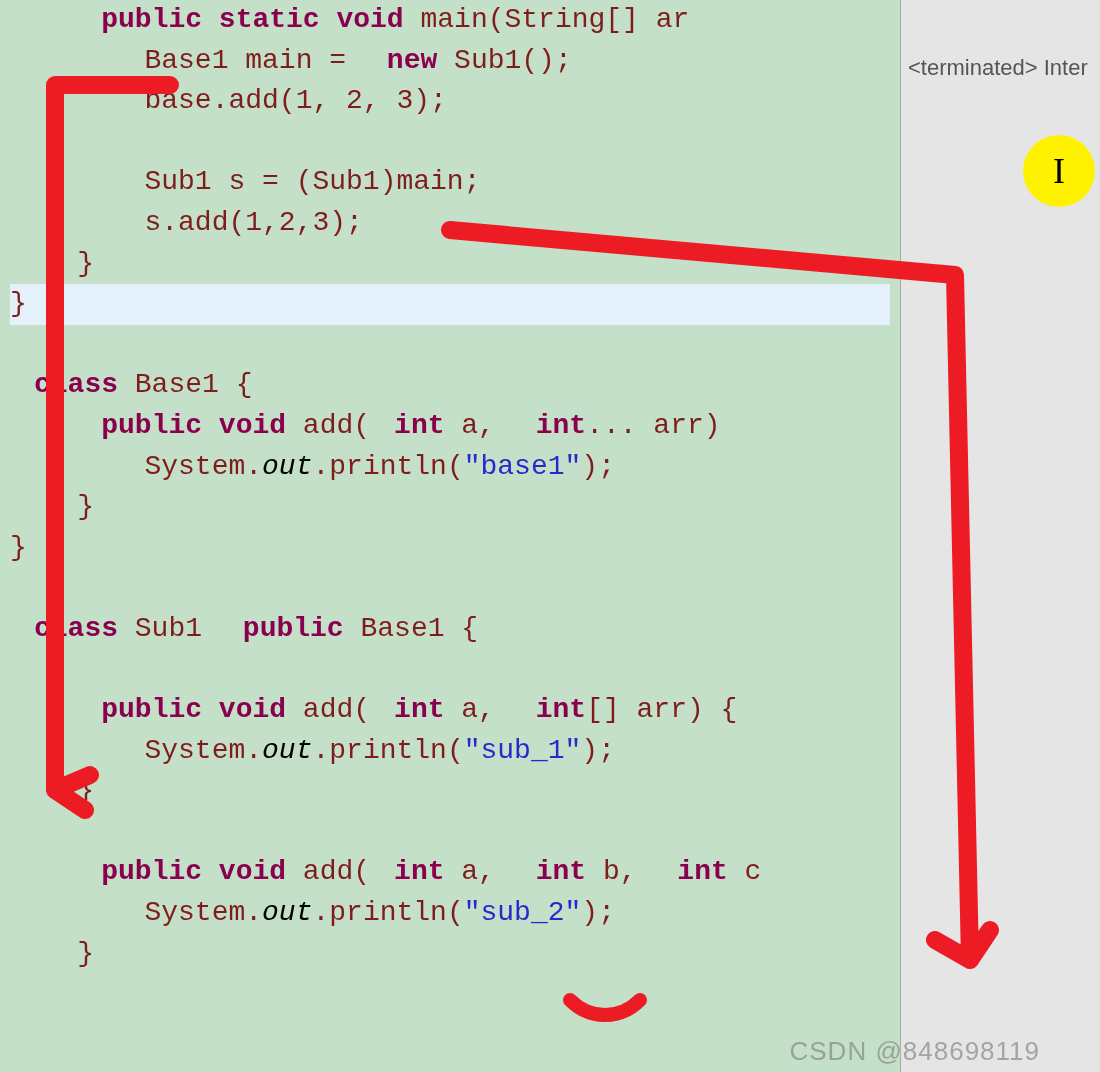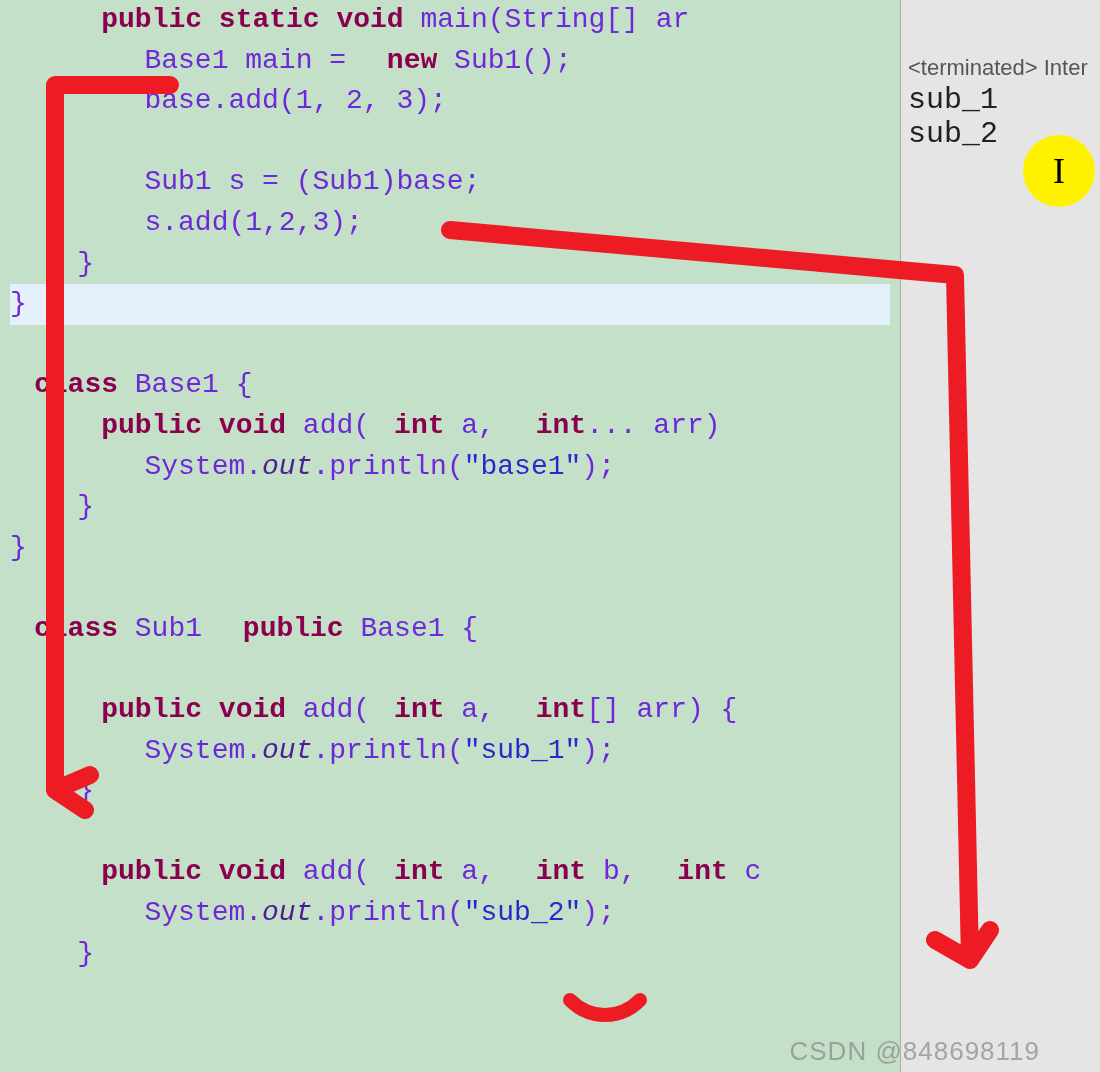--- a/index.html
+++ b/index.html
@@ -44,22 +44,22 @@
     }
     .console-panel pre.output {
       font-size: 30px;
       padding: 2px 2px;
       white-space: pre;
       font-family: inherit;
       color: #222;
     }
     .kw { color: #8a004f; font-weight: bold; margin-left: 24px; }
     .str { color: #2828cd; }
-    .fld-static { color: #4c1d95; font-style: italic; }
-    .txt { color: #6d28d9; margin-top: 32px; }
+    .fld-static { color: #000000; font-style: italic; }
+    .txt { color: #7f1d1d; margin-top: 32px; }
     .cursor-line { background: #e4f1fb; display: inline-block; width: 100%; }
     .highlight-circle {
       position: absolute;
       width: 72px;
       height: 72px;
       background: #fff200;
       border-radius: 50%;
       right: 5px;
       top: 135px;
       display: flex;
@@ -87,21 +87,21 @@
     }
   </style>
 </head>
 <body>
 
 <div class="editor">
 <pre><span class="kw"><span>    </span><span>public static void</span></span><span class="txt"> main(String[] ar</span>
 <span class="txt">        Base1 main = </span><span class="kw">new</span><span class="txt"> Sub1();</span>
 <span class="txt">        base.add(1, 2, 3);</span>
 <span class="txt"></span>
-<span class="txt">        Sub1 s = (Sub1)base;</span>
+<span class="txt">        Sub1 s = (Sub1)main;</span>
 <span class="txt">        s.add(1,2,3);</span>
 <span class="txt">    }</span>
 <span class="cursor-line"><span class="txt">}</span></span>
 <span class="txt"></span>
 <span class="kw">class</span><span class="txt"> Base1 {</span>
 <span class="txt">    </span><span class="kw">public void</span><span class="txt"> add(</span><span class="kw">int</span><span class="txt"> a, </span><span class="kw">int</span><span class="txt">... arr)</span>
 <span class="txt">        System.</span><span class="fld-static">out</span><span class="txt">.println(</span><span class="str">"base1"</span><span class="txt">);</span>
 <span class="txt">    }</span>
 <span class="txt">}</span>
 <span class="txt"></span>
@@ -111,22 +111,20 @@
 <span class="txt">        System.</span><span class="fld-static">out</span><span class="txt">.println(</span><span class="str">"sub_1"</span><span class="txt">);</span>
 <span class="txt">    }</span>
 <span class="txt"></span>
 <span class="txt">    </span><span class="kw">public void</span><span class="txt"> add(</span><span class="kw">int</span><span class="txt"> a, </span><span class="kw">int</span><span class="txt"> b, </span><span class="kw">int</span><span class="txt"> c</span>
 <span class="txt">        System.</span><span class="fld-static">out</span><span class="txt">.println(</span><span class="str">"sub_2"</span><span class="txt">);</span>
 <span class="txt">    }</span></pre>
 </div>
 
 <div class="console-panel">
   <div class="status">&lt;terminated&gt; Inter</div>
-  <pre class="output"><span>sub_1</span>
-<span>sub_2</span></pre>
   <div class="highlight-circle">I</div>
 </div>
 
 <svg class="annotation-overlay" width="1100" height="1072">
   <path d="M 170 85 L 55 85 L 55 790 L 90 775 M 55 790 L 85 810" stroke="#ed1c24" stroke-width="18" fill="none" stroke-linecap="round" stroke-linejoin="round"></path>
   <path d="M 450 230 L 955 275 L 970 960 L 935 940 M 970 960 L 990 930" stroke="#ed1c24" stroke-width="18" fill="none" stroke-linecap="round" stroke-linejoin="round"></path>
   <path d="M 570 1000 C 590 1020 620 1020 640 1000" stroke="#ed1c24" stroke-width="14" fill="none" stroke-linecap="round"></path>
 </svg>
 
 <div class="watermark">CSDN @848698119</div>

